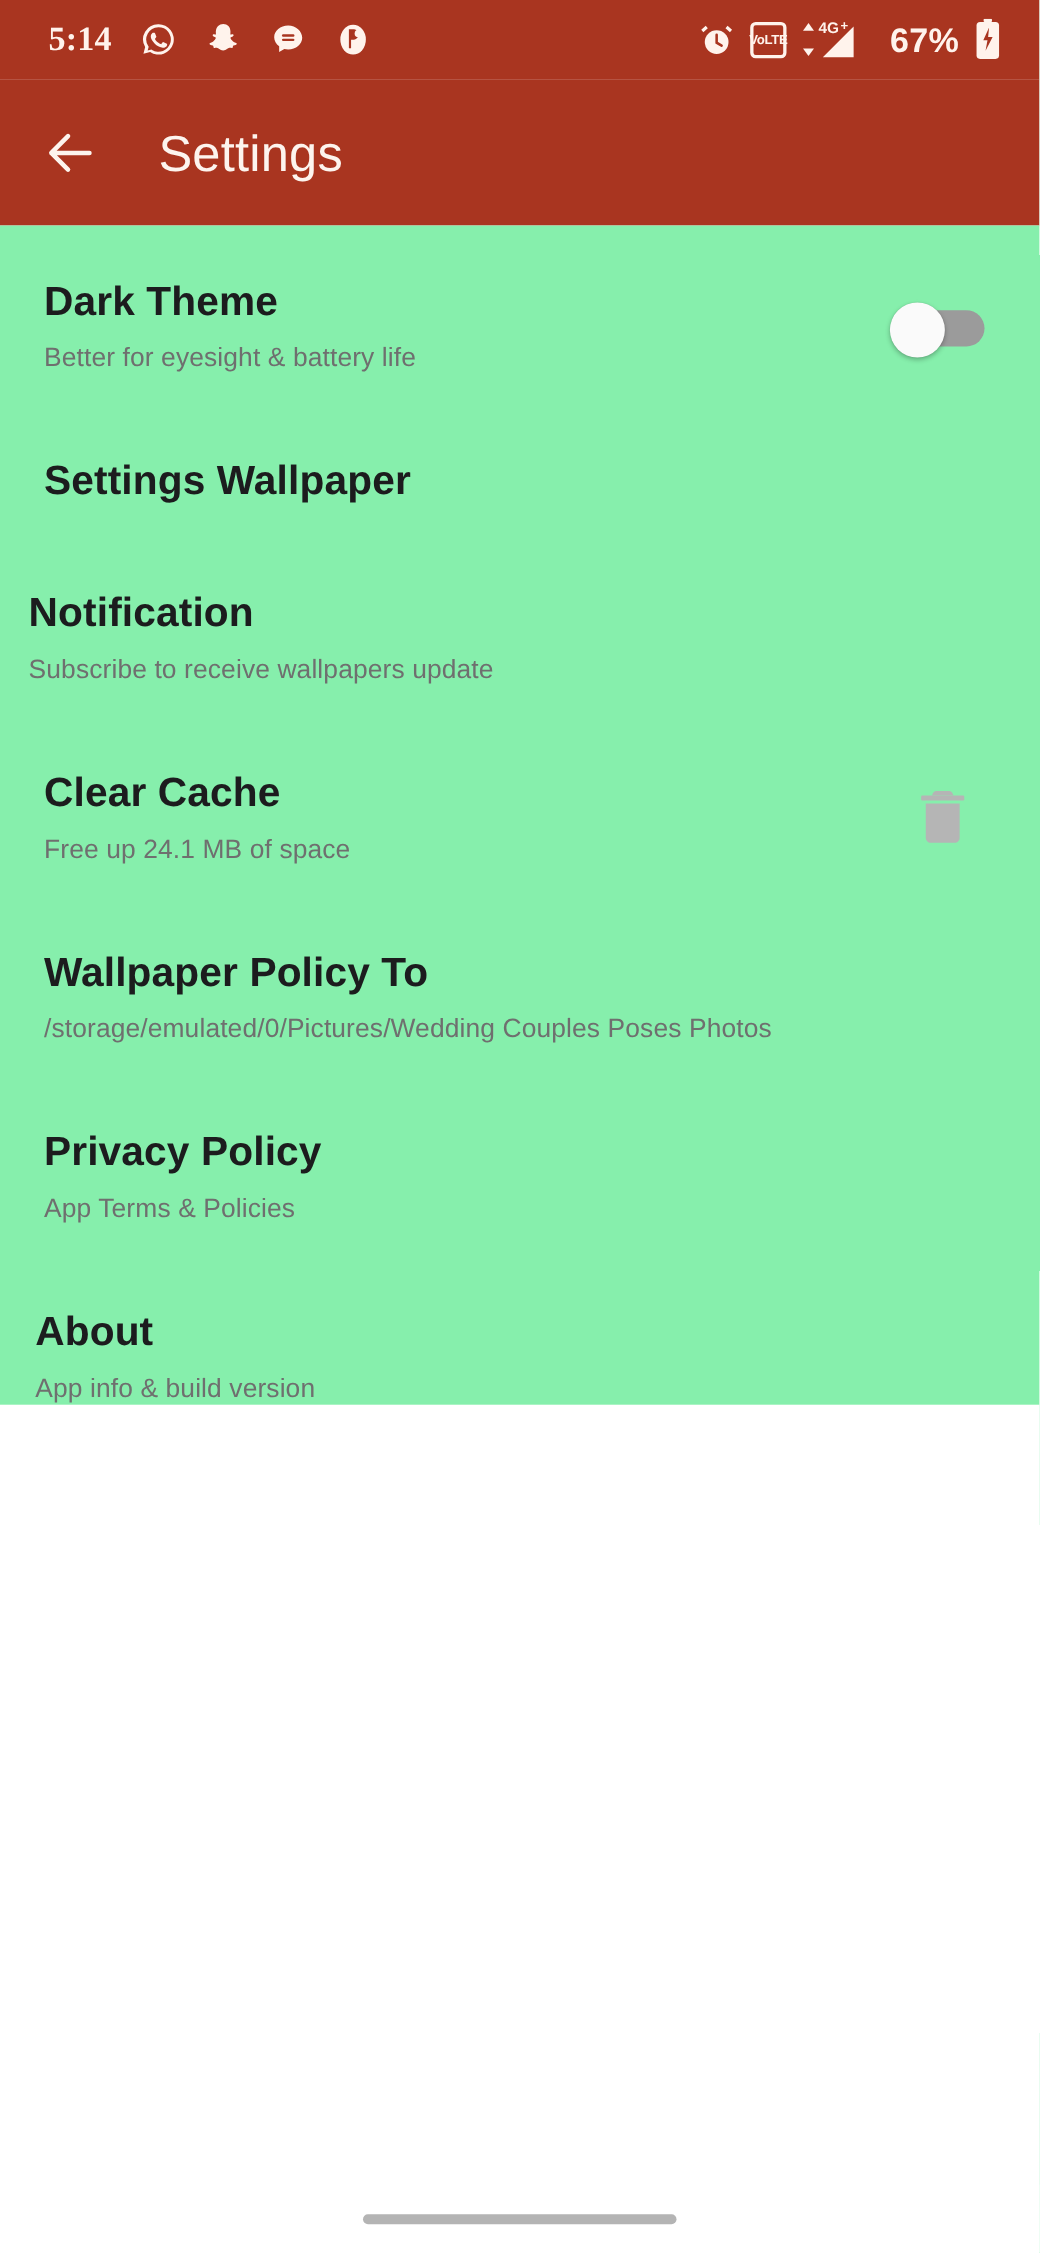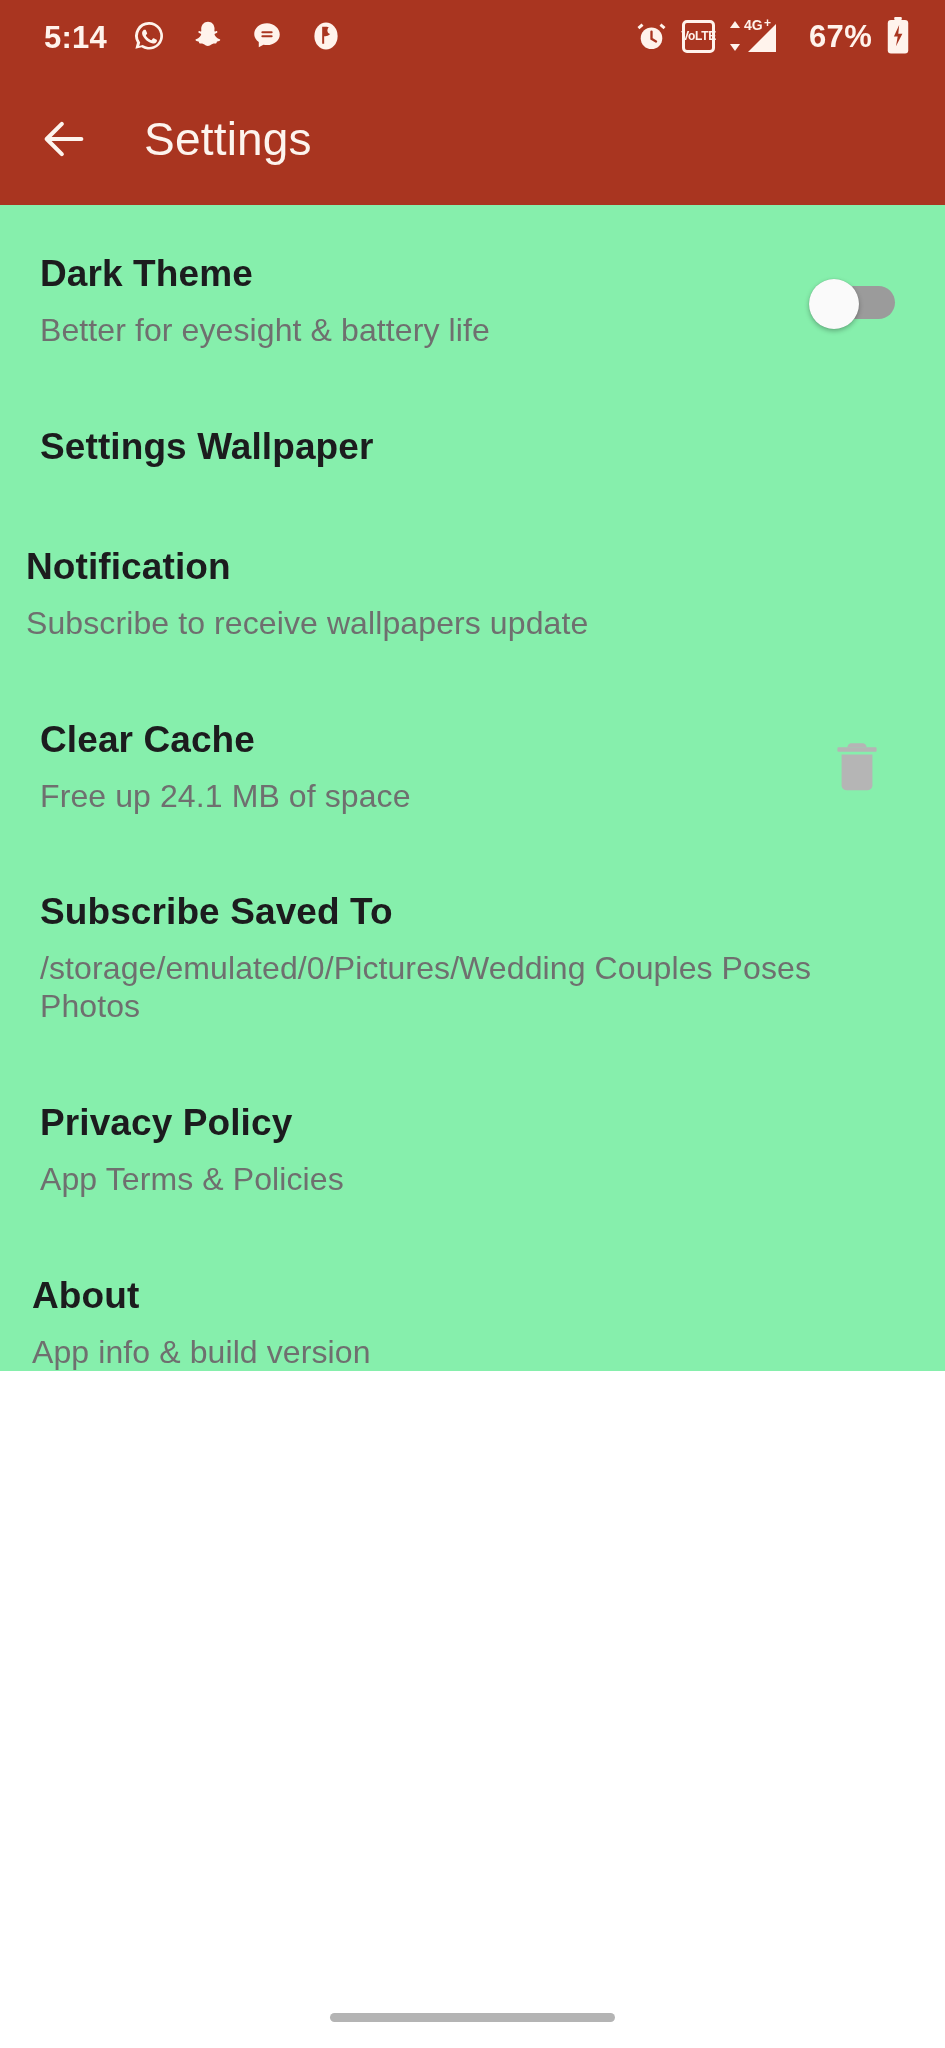--- a/index.html
+++ b/index.html
@@ -13,21 +13,21 @@
   .phone { position:relative; width:945px; height:2048px; background:#ffffff; }
 
   
   .statusbar {
     position:relative;
     height:72px;
     background:#A93520;
     display:flex; align-items:center;
     padding:0 34px 0 44px;
   }
-  .sb-left { display:flex; align-items:flex-end; gap:25px; }
+  .sb-left { display:flex; align-items:flex-start; gap:25px;font-family:Liberation Serif, serif; }
   .sb-time {
     color:#FFF3EC; font-size:31px; font-weight:600; letter-spacing:0.2px;
     line-height:1;
   }
   .sb-right { margin-left:auto; display:flex; align-items:center; gap:13px; }
   .sb-icon { display:block; }
   .battpct {
     color:#FFF3EC; font-size:31px; font-weight:700; letter-spacing:0.3px;
     line-height:1;
   }
@@ -62,21 +62,21 @@
     padding:0 40px 0 40px;
     min-height:120px;
     cursor:pointer;
   }
   .row-text { flex:1 1 auto; padding-right:20px; }
   .row-title {
     color:#1c1c1e; font-size:37px; font-weight:700;
     letter-spacing:0.1px; line-height:1.0;
   }
   .row-sub {
-    color:#6f6f6f; font-size:32px; font-weight:400;
+    color:#6f6f6f; font-size:24px; font-weight:400;
     letter-spacing:0.1px; line-height:1.18;
     margin-top:20px;
   }
   .row-accessory {
     flex:0 0 auto; display:flex; align-items:center; justify-content:center;
     min-width:96px; align-self:center;
   }
 
   
   .r-dark      { padding-top:50px;  padding-bottom:0; }
@@ -222,21 +222,21 @@
         <svg width="48" height="62" viewBox="0 0 24 30">
           <rect x="2.2" y="4.6" width="19.6" height="2.3" rx="0.6" fill="#B5B5B5"></rect>
           <path d="M9 2.6h6c.7 0 1.2.5 1.5 1.1l.4 .9H7.1l.4-.9c.3-.6.8-1.1 1.5-1.1z" fill="#B5B5B5"></path>
           <path d="M4.3 8.2h15.4v15.6c0 1.3-1 2.3-2.3 2.3H6.6c-1.3 0-2.3-1-2.3-2.3z" fill="#B5B5B5"></path>
         </svg>
       </div>
     </div>
 
     <div class="row r-saved">
       <div class="row-text">
-        <div class="row-title">Subscribe Saved To</div>
+        <div class="row-title">Wallpaper Policy To</div>
         <div class="row-sub">/storage/emulated/0/Pictures/Wedding Couples Poses Photos</div>
       </div>
     </div>
 
     <div class="row r-privacy">
       <div class="row-text">
         <div class="row-title">Privacy Policy</div>
         <div class="row-sub">App Terms &amp; Policies</div>
       </div>
     </div>

